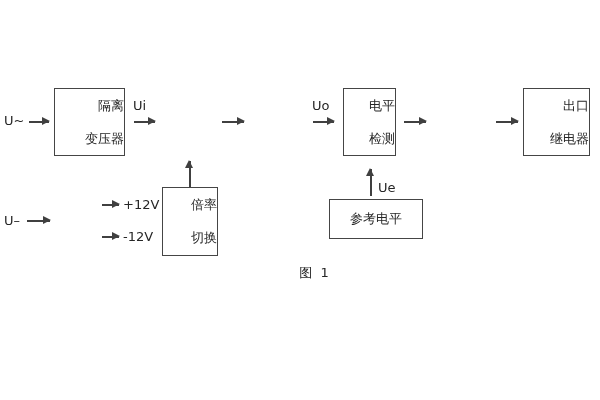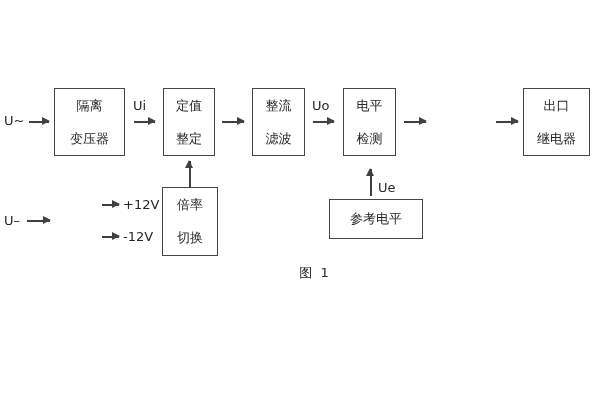--- a/index.html
+++ b/index.html
@@ -15,21 +15,21 @@
   .box{
     position:absolute;
     border:1.5px solid #454545;
     background:#ffffff;
     box-sizing:border-box;
     display:flex;flex-direction:column;
     align-items:center;justify-content:center;
     font-size:13px;line-height:14px;
     text-align:center;
   }
-  .box.two-line{gap:19px;}
+  .box.two-line{gap:19px;align-items:flex-end;}
   .r1{top:88px;height:68px;}
   #b-isolation{left:54px;width:71px;}
   #b-setting{left:163px;width:52px;}
   #b-rectifier{left:252px;width:53px;}
   #b-level{left:343px;width:53px;}
   #b-driver{left:431px;width:56px;}
   #b-relay{left:523px;width:67px;}
   #b-power{left:55px;top:186px;width:47px;height:70px;}
   #b-ratio{left:162px;top:187px;width:56px;height:69px;gap:19px;}
   #b-reference{left:329px;top:199px;width:94px;height:40px;}
@@ -66,29 +66,21 @@
 </head>
 <body>
 
 <div class="canvas">
 
   <div class="box two-line r1" id="b-isolation">
     <span>隔离</span>
     <span>变压器</span>
   </div>
 
-  <div class="box two-line r1" id="b-setting">
-    <span>定值</span>
-    <span>整定</span>
-  </div>
 
-  <div class="box two-line r1" id="b-rectifier">
-    <span>整流</span>
-    <span>滤波</span>
-  </div>
 
   <div class="box two-line r1" id="b-level">
     <span>电平</span>
     <span>检测</span>
   </div>
 
 
   <div class="box two-line r1" id="b-relay">
     <span>出口</span>
     <span>继电器</span>

